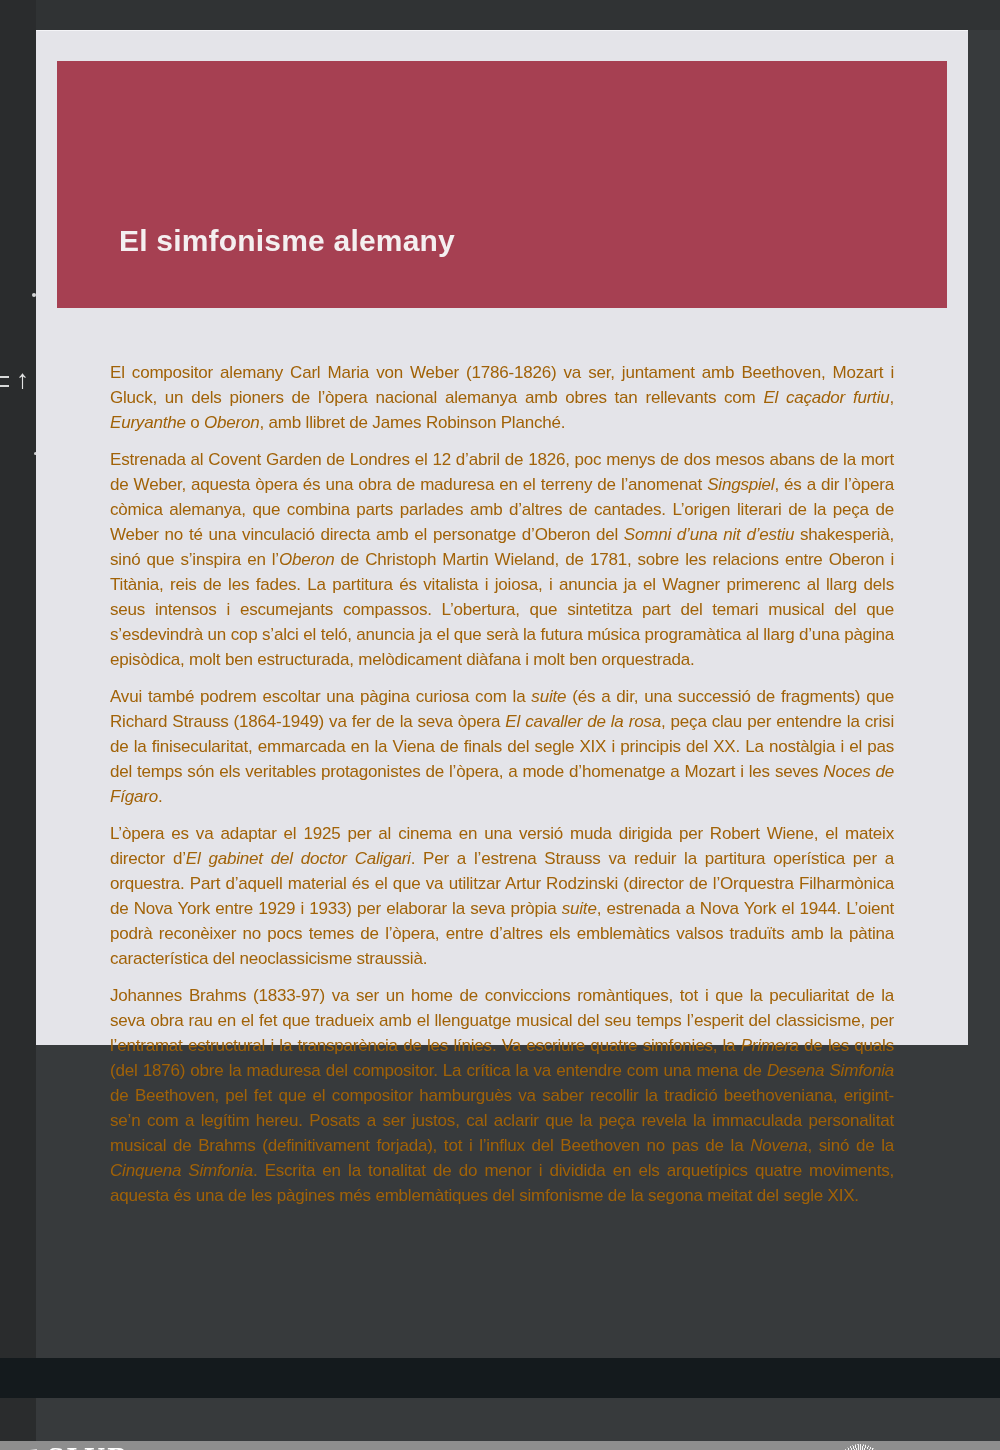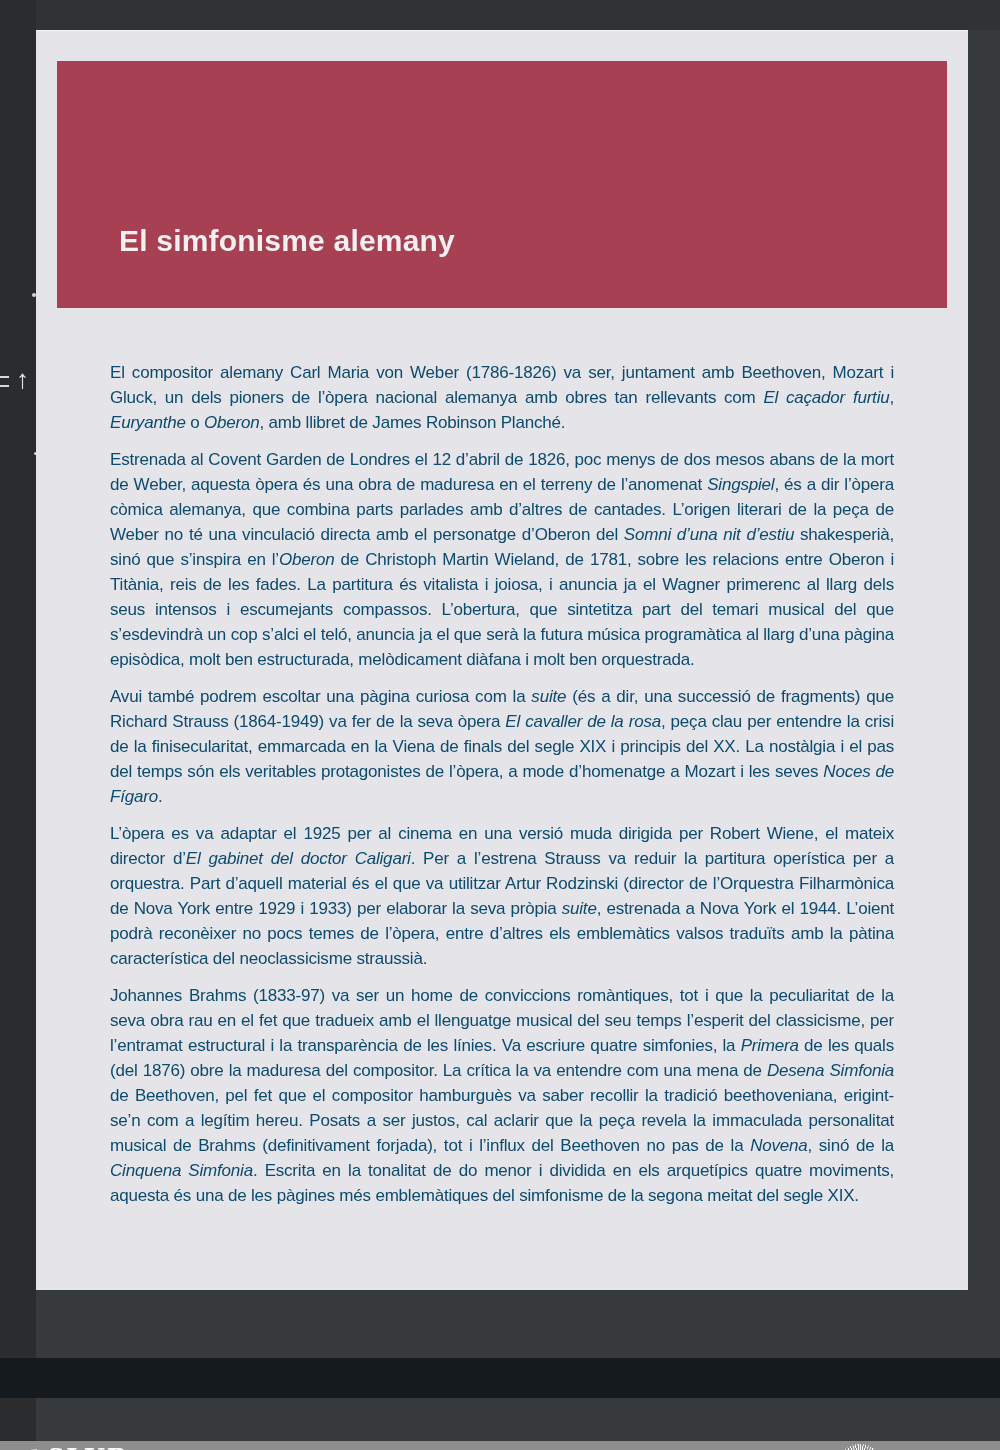--- a/index.html
+++ b/index.html
@@ -8,36 +8,36 @@
     background:#373a3c;
     font-family:"Liberation Sans",sans-serif;
   }
   
   .bg-left{position:absolute;left:0;top:0;width:36px;height:1450px;background:#2a2c2d;}
   .bg-top{position:absolute;left:0;top:0;width:1000px;height:30px;background:#303334;}
   .bg-bottom{position:absolute;left:0;top:1358px;width:1000px;height:40px;background:#141a1d;}
 
   
   .page{
-    position:absolute;left:36px;top:30px;width:932px;height:1260px;
+    position:absolute;left:36px;top:30px;width:932px;height:1015px;
     background:#e4e4e9;
     box-shadow:inset 0 1px 0 #f4f4f7;
   }
   .header-block{
     position:absolute;left:21px;top:31px;width:890px;height:247px;
     background:#a64052;
   }
   .header-block h1{
     position:absolute;left:62px;top:163px;margin:0;
     font-size:30px;font-weight:bold;letter-spacing:0.2px;
     color:#f4eff0;
   }
   .article{
     position:absolute;left:74px;top:330px;width:784px;
-    color:#0c4a6e;font-size:17px;line-height:25px;
+    color:#a16207;font-size:17px;line-height:25px;
     text-align:justify;letter-spacing:-0.2px;
   }
   .article p{margin:0 0 12px 0;}
   .it{font-style:italic;}
   .byline{margin-top:26px !important;text-align:right;}
 
   
   .edge-arrow{position:absolute;left:16px;top:366px;color:#e2e3e3;font-size:26px;line-height:26px;}
   .edge-dash{position:absolute;left:0;width:9px;height:2px;background:#d8d9d9;}
   .d1{top:376px;} .d2{top:385px;}

